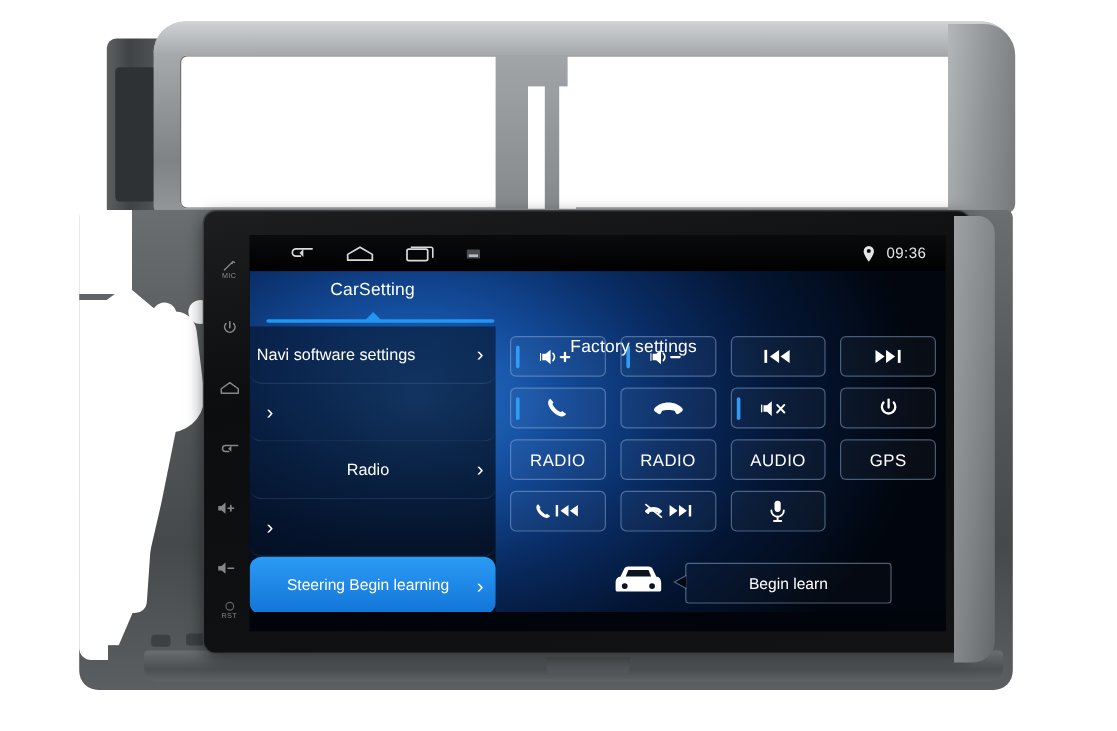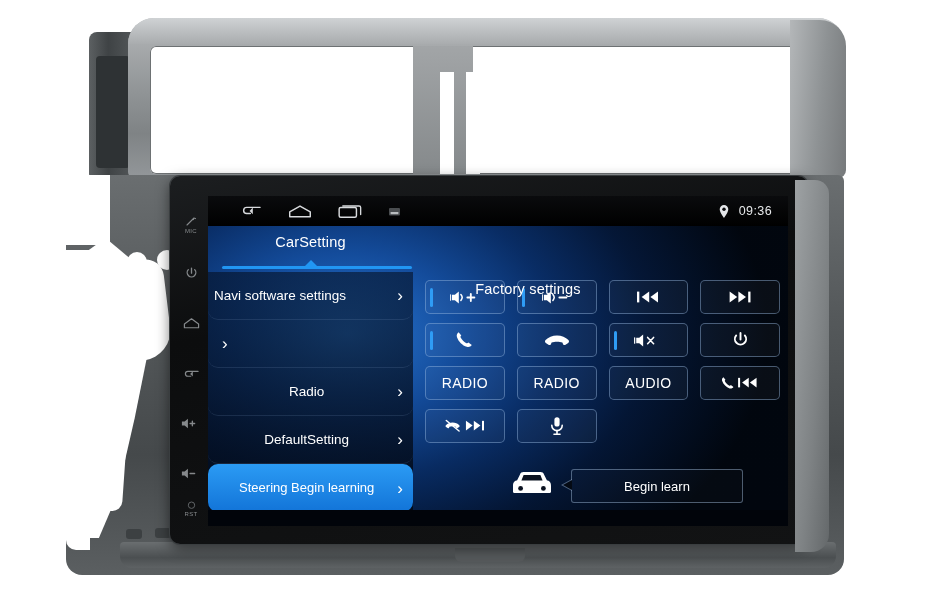--- a/index.html
+++ b/index.html
@@ -385,21 +385,20 @@
           <span class="chev">›</span>
         </div>
         <div class="sl-item">
           <span class="chev">›</span>
         </div>
         <div class="sl-item">
           <span class="lbl">Radio</span>
           <span class="chev">›</span>
         </div>
         <div class="sl-item">
-          <span class="lbl">DefaultSetting</span>
           <span class="chev">›</span>
         </div>
         <div class="sl-item active">
           <span class="lbl">Steering Begin learning</span>
           <span class="chev">›</span>
         </div>
       </div>
 
       <div class="pane">
         <div class="grid">
@@ -496,20 +495,23 @@
           <div class="gbtn">
             <span>RADIO</span>
           </div>
           <div class="gbtn">
             <span>RADIO</span>
           </div>
           <div class="gbtn">
             <span>AUDIO</span>
           </div>
 
+          <div class="gbtn">
+            <span>GPS</span>
+          </div>
 
           <div class="gbtn">
             <span class="ico">
               <svg width="40" height="16" viewBox="0 0 42 16">
                   <path d="M3.6 2 c-1.3 .8 -1.9 2.4 -1.3 4 1.2 3.5 4.3 6.6 7.8 7.7 1.6 .5 3.2 -.1 4 -1.4 l-2.7 -2.1 c-.5 .7 -1.2 .8 -1.9 .4 -1.7 -1 -3.2 -2.5 -4.2 -4.2 -.4 -.7 -.3 -1.4 .4 -1.9 Z" fill="#ffffff"></path>
                   <rect x="19" y="2.6" width="2.1" height="10" fill="#ffffff"></rect>
                   <path d="M30.2 2.6 V12.6 L23.2 7.6 Z" fill="#ffffff"></path>
                   <path d="M38.4 2.6 V12.6 L31.4 7.6 Z" fill="#ffffff"></path>
                 </svg>
             </span>

